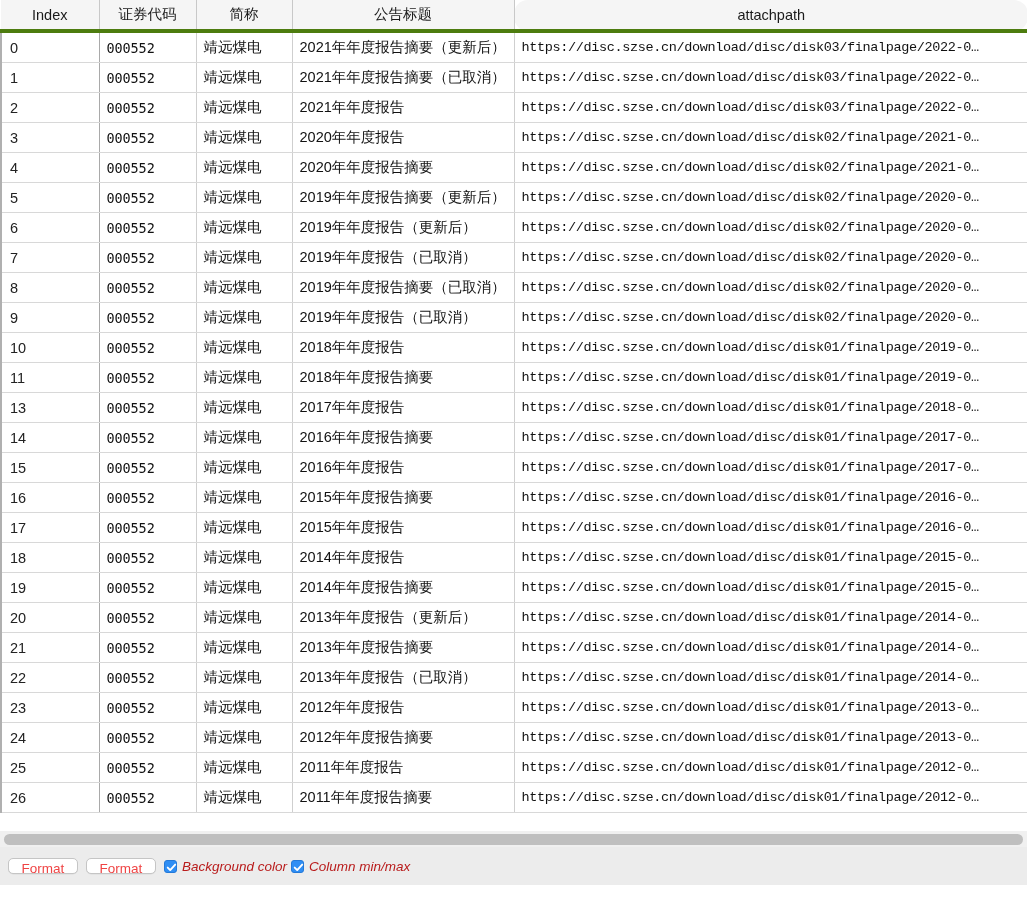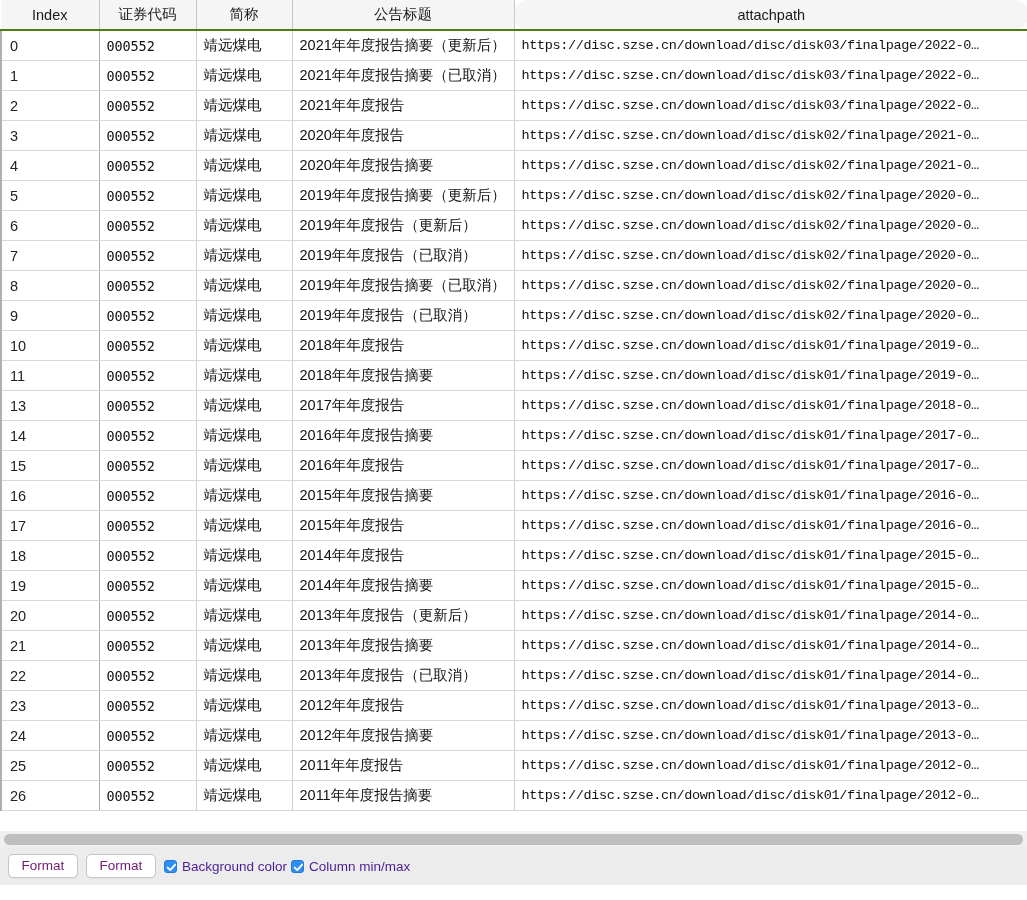--- a/index.html
+++ b/index.html
@@ -44,21 +44,21 @@
 
   thead th {
     height: 29px;
     padding: 0 6px;
     background: #f5f5f5;
     color: #1a1a1a;
     font-size: 14.5px;
     font-weight: 400;
     text-align: center;
     border-right: 1px solid #c8c8c8;
-    border-bottom: 2px solid #4d7c0f;
+    border-bottom: 4px solid #4d7c0f;
     white-space: nowrap;
     overflow: hidden;
     font-family: "Liberation Sans", sans-serif;
   }
   thead th.h-index {
     background: #f5f5f5;
     border-right: 1px solid #c8c8c8;
   }
   thead th:last-child { border-right: none; border-radius: 14px; }
 
@@ -120,48 +120,49 @@
   .toolbar {
     height: 38px;
     background: #ececec;
     display: flex;
     align-items: center;
     padding: 0 8px;
     gap: 0;
     box-sizing: border-box;
   }
   .btn {
-    height: 24px;
+    height: 16px;
     min-width: 70px;
     padding: 0 12px;
     margin-right: 8px;
     background: #ffffff;
     border: 1px solid #c5c5c5;
     border-radius: 5px;
     font-size: 13.5px;
-    color: #701a75;
+    color: #ef4444;
     font-family: "Liberation Sans", sans-serif;
     line-height: 20px;
     text-align: center;
     box-sizing: border-box;
     cursor: default;
     box-shadow: 0 0.5px 0.5px rgba(0,0,0,0.07);
   }
   .chk-group {
     display: flex;
     align-items: center;
     position: relative;
   }
   .chk-item {
     display: flex;
     align-items: center;
     white-space: nowrap;
     font-size: 13.5px;
-    color: #4c1d95;
+    color: #b91c1c;
     font-family: "Liberation Sans", sans-serif;
+    font-style: italic;
   }
   .chk-item.clipped .chk-label {
     max-width: 106px;
     overflow: hidden;
     display: inline-block;
     white-space: nowrap;
   }
   .cbox {
     width: 13px;
     height: 13px;

